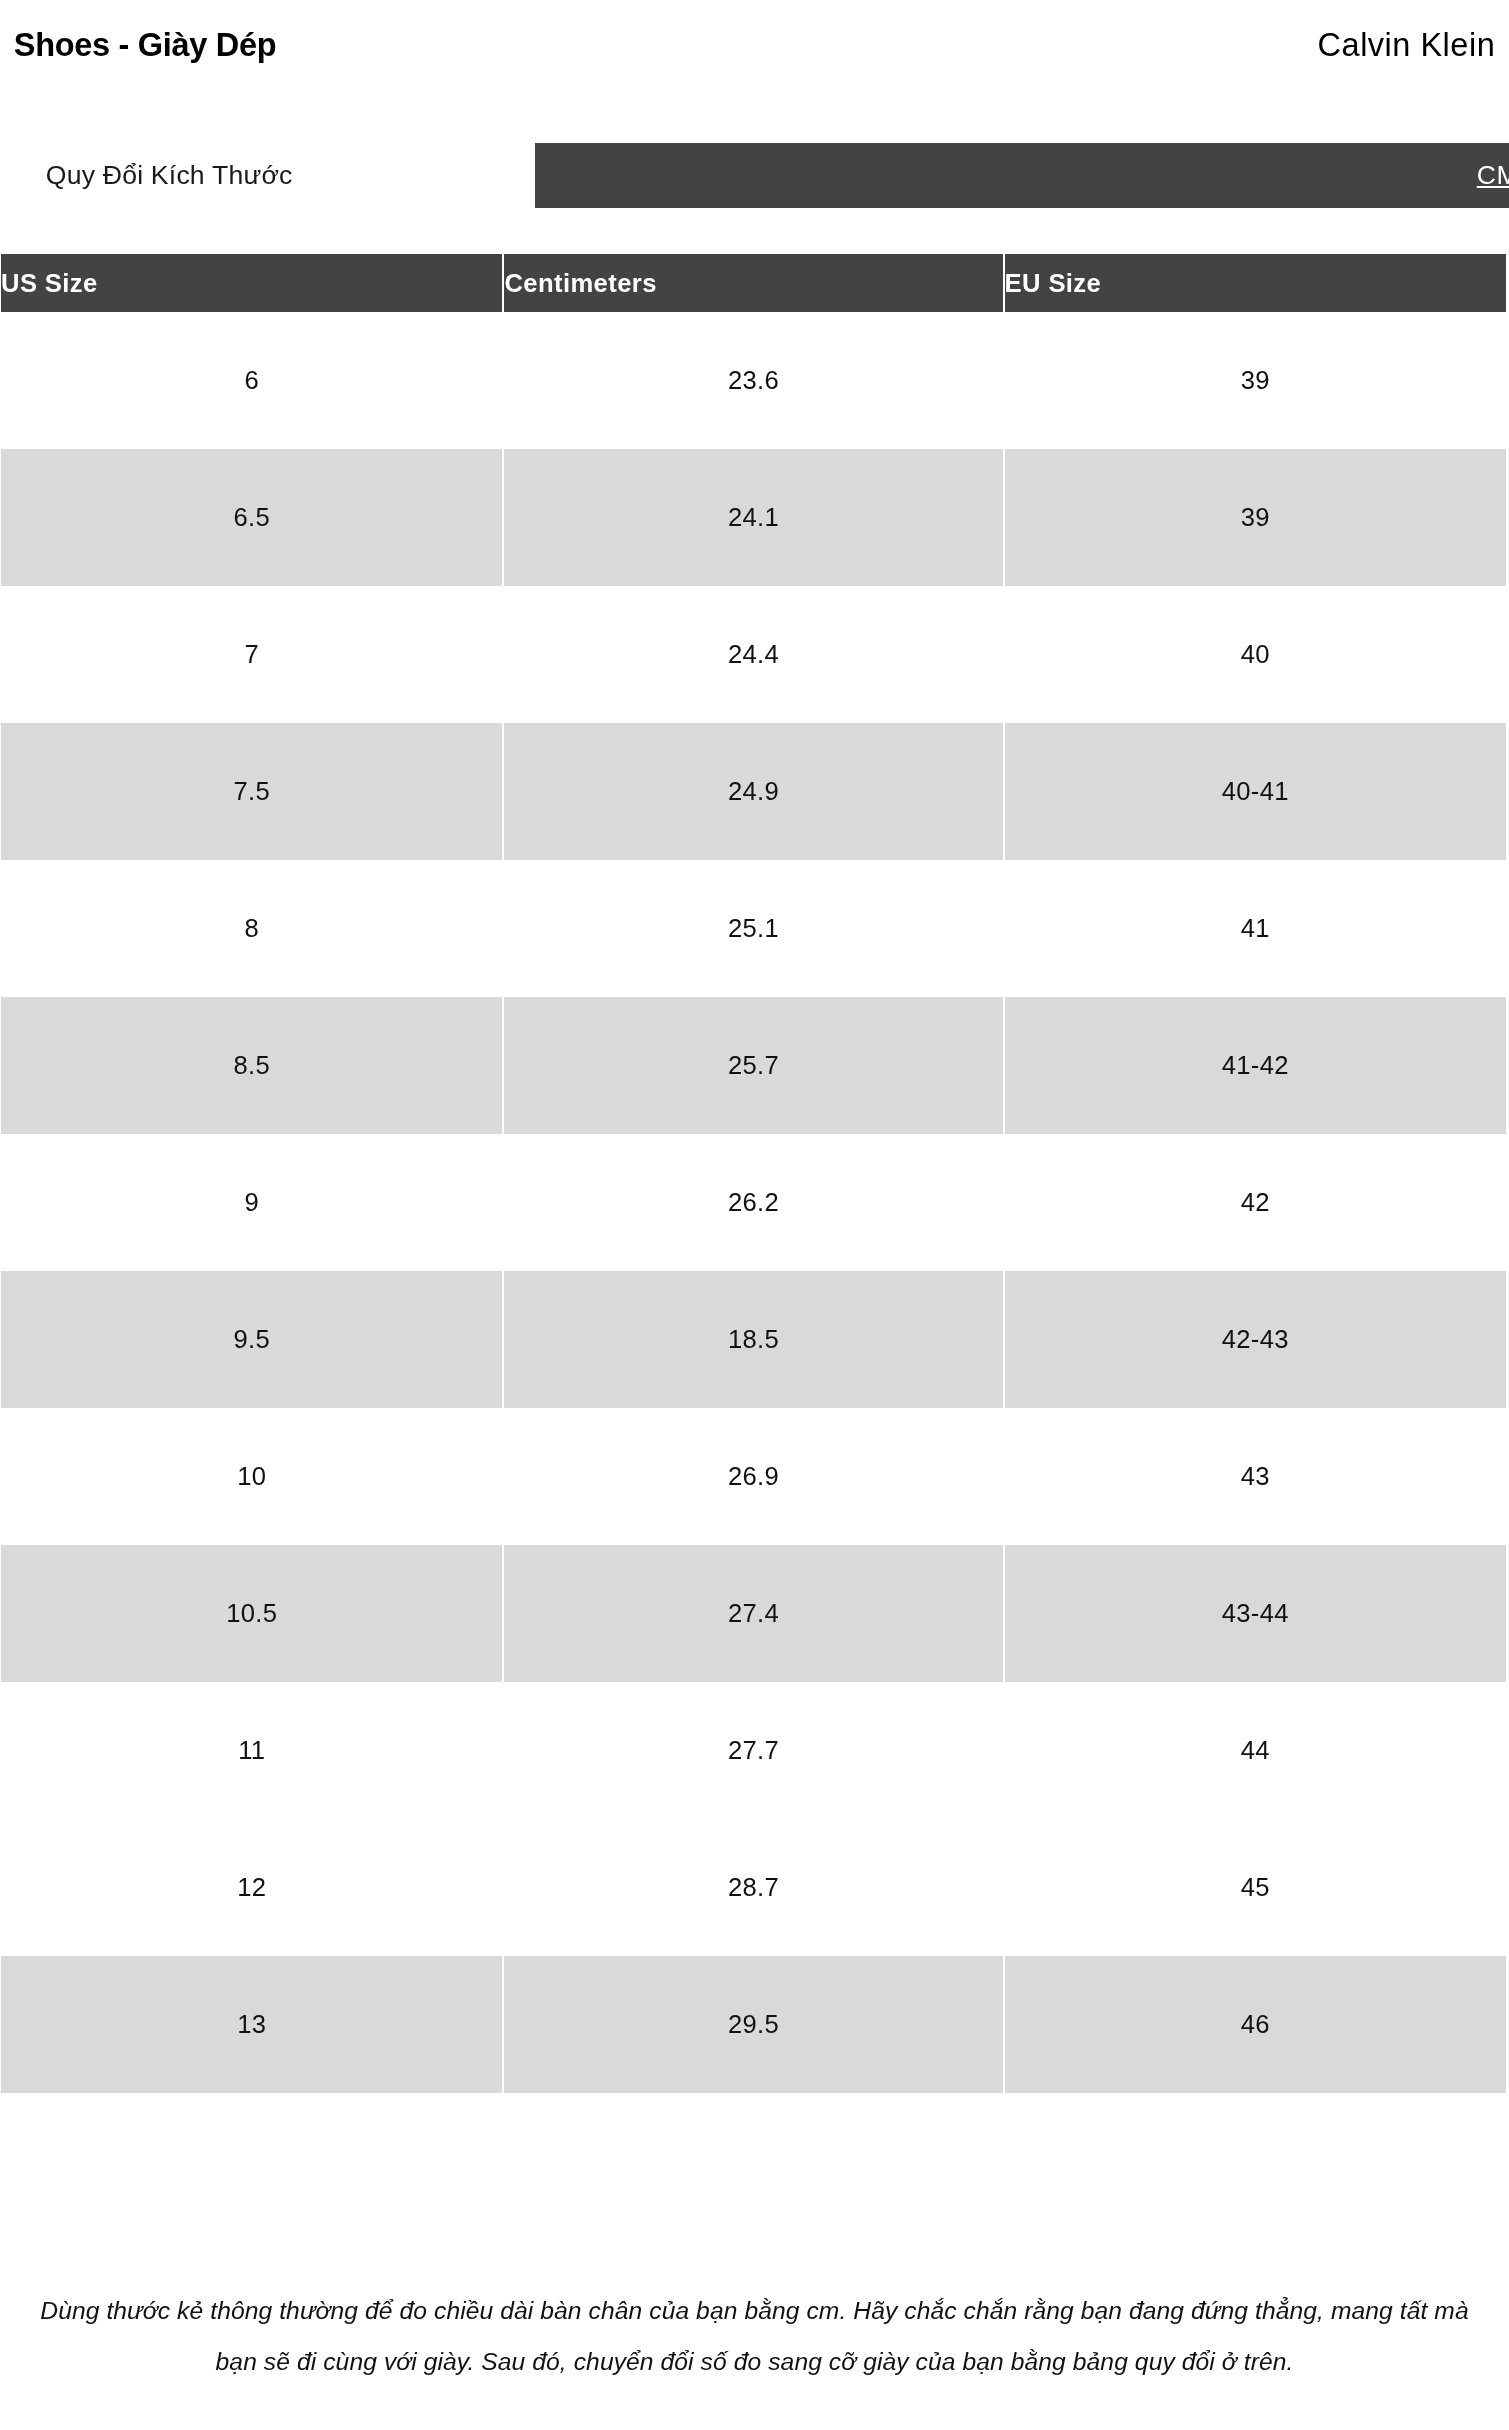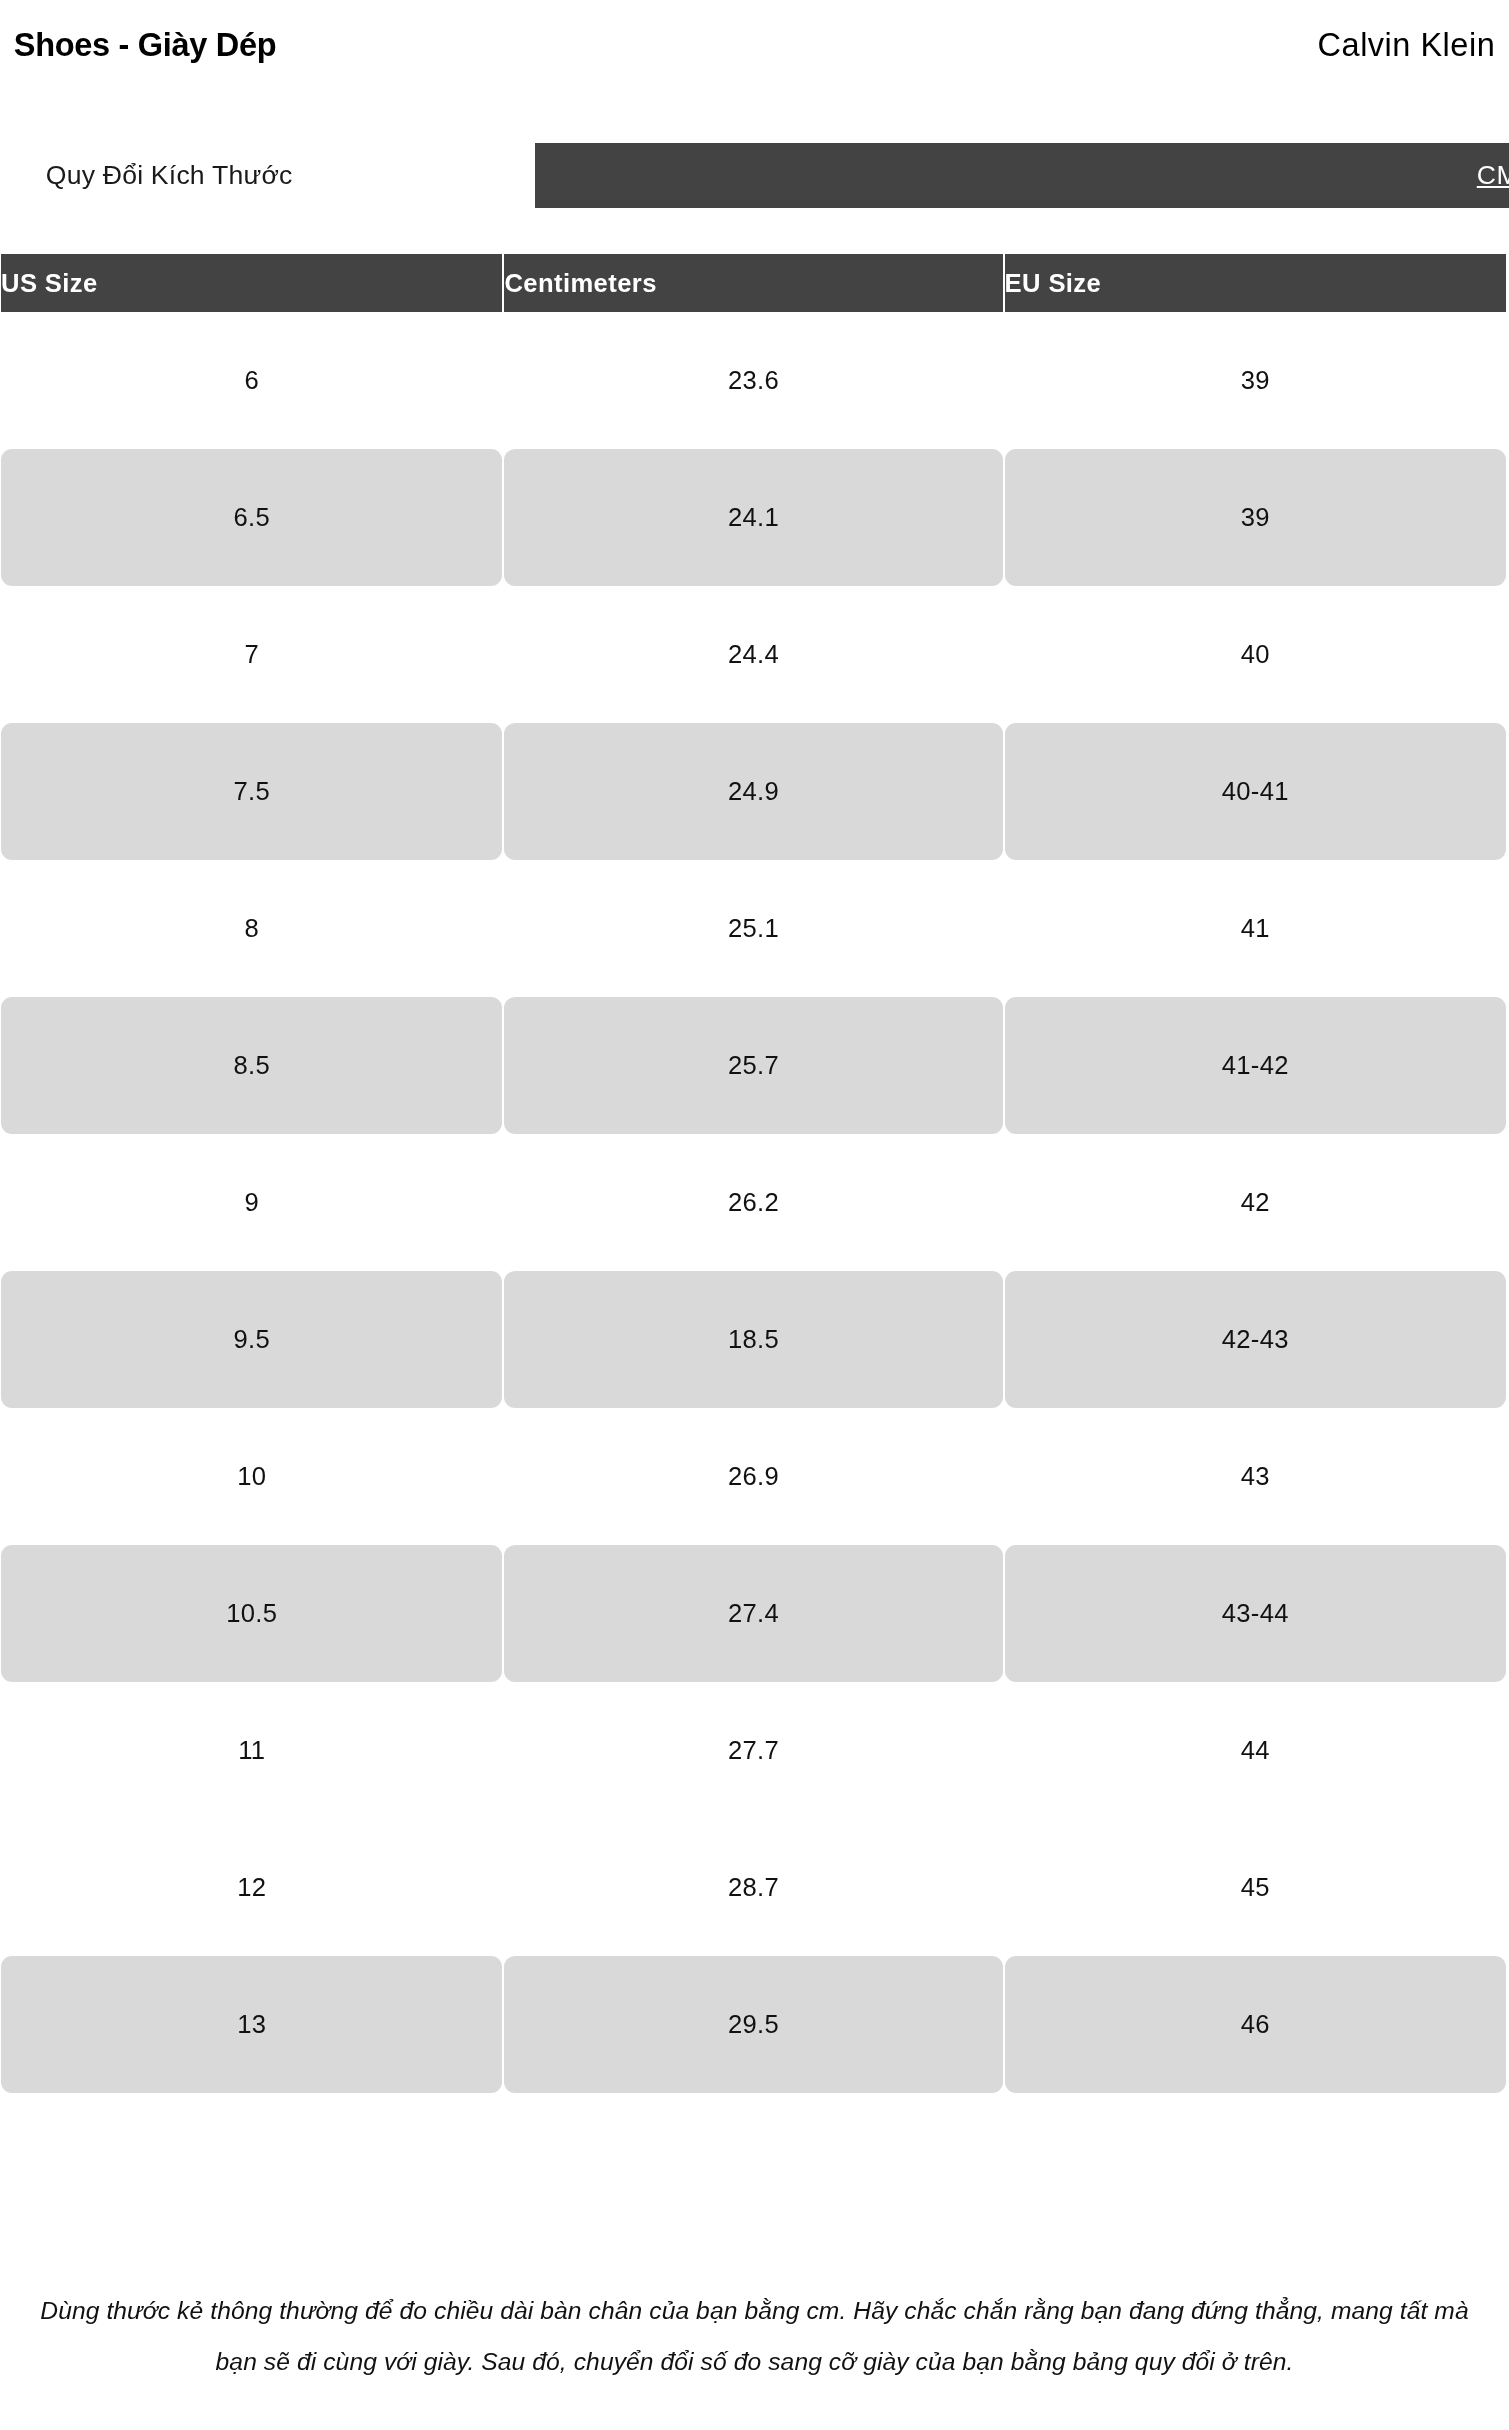--- a/index.html
+++ b/index.html
@@ -123,21 +123,20 @@
     font-size: 25.6px;
     font-weight: 400;
     letter-spacing: 0.3px;
     color: #111111;
     padding: 0;
     border: 0;
     background: #ffffff;
   }
   .size-table tbody tr.shaded td {
     background: #d9d9d9;
-    border-radius: 11px;
   }
 
   
   .footer-note {
     position: absolute;
     left: 0;
     top: 2285px;
     width: 1509px;
     text-align: center;
     font-size: 24.6px;

